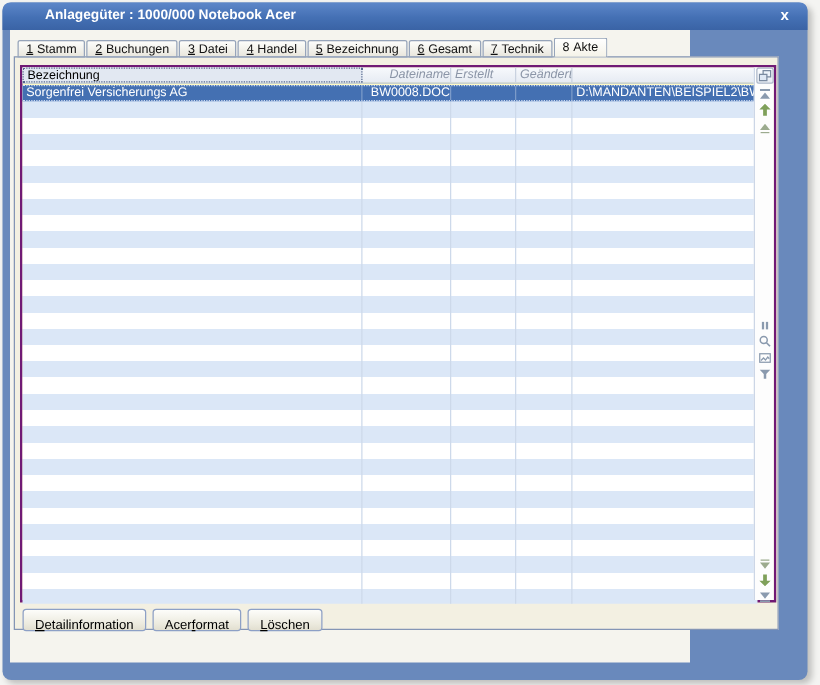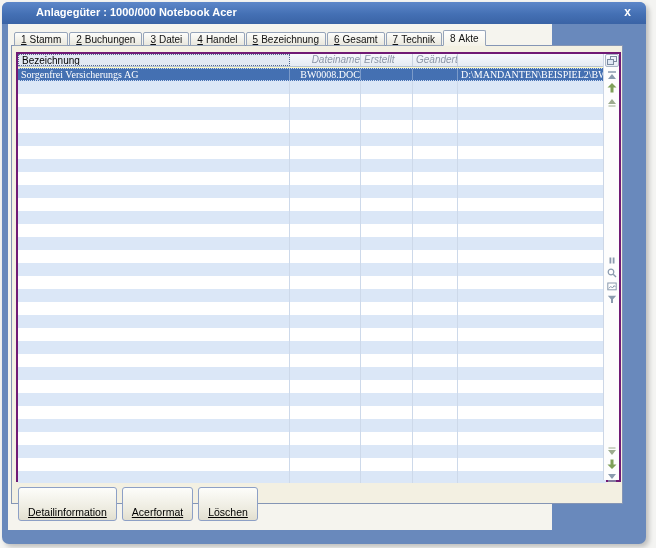--- a/index.html
+++ b/index.html
@@ -43,38 +43,38 @@
   .c0{width:272px;} .c1{width:71px;text-align:right;} .c2{width:52px;} .c3{width:45px;} .c4{width:148px; border-right:none;}
 
   .tbody { position:absolute; left:0; top:14px; width:588px; height:415px;
     background:repeating-linear-gradient(to bottom,#ffffff 0px,#ffffff 13px,#dbe7f7 13px,#dbe7f7 26px); }
   .gridlines { position:absolute; inset:0; pointer-events:none;
     background-image:linear-gradient(#cdd9ea,#cdd9ea),linear-gradient(#cdd9ea,#cdd9ea),linear-gradient(#cdd9ea,#cdd9ea),linear-gradient(#cdd9ea,#cdd9ea);
     background-repeat:no-repeat;
     background-size:1px 100%,1px 100%,1px 100%,1px 100%;
     background-position:271px 0,342px 0,394px 0,439px 0; }
   .selrow { position:absolute; left:0; top:0; width:588px; height:13px; display:flex;
-    background:#4470b2; color:#fff; border-top:1px dotted #cfdcf2; border-bottom:1px dotted #cfdcf2;font-family:Liberation Serif, serif; }
+    background:#4470b2; color:#fff; border-top:1px dotted #cfdcf2; border-bottom:1px dotted #cfdcf2; }
   .selrow .bc { height:100%; padding-left:3px; line-height:11px; overflow:hidden;
     white-space:nowrap; border-right:1px solid rgba(255,255,255,.3); }
   .selrow .c4 { border-right:none; }
 
   
   .strip { position:absolute; right:0; top:0; bottom:0; width:16px;
     background:#fdfdfd; border-left:1px solid #ccd6e6; }
   .sicon { position:absolute; left:1px; width:14px; height:12px; display:flex;
     align-items:center; justify-content:center; }
   .chooser { top:0px; height:13px; background:linear-gradient(#fcfdff,#e6ebf3);
     border:1px solid #a9b5c7; border-radius:2px; }
 
   
   .btnrow { position:absolute; left:6px; top:441px; display:flex; gap:5px; }
-  .btn { height:18px; padding:16px 9px; font-size:10.5px; line-height:16px; color:#000;
+  .btn { height:18px; padding:4px 9px; font-size:10.5px; line-height:16px; color:#000;
     background:linear-gradient(#fdfdfa,#eceade 70%,#e2dfd0);
-    border:1px solid #8da0c6; border-radius:3px; white-space:nowrap; cursor:default;text-decoration:underline; }
+    border:1px solid #8da0c6; border-radius:3px; white-space:nowrap; cursor:default; }
   .btn u { text-decoration:underline; }
 </style>
 </head>
 <body>
 
 <div class="window">
   <div class="titlebar">
     <span>Anlagegüter : 1000/000 Notebook Acer</span>
     <span class="closex">x</span>
   </div>

